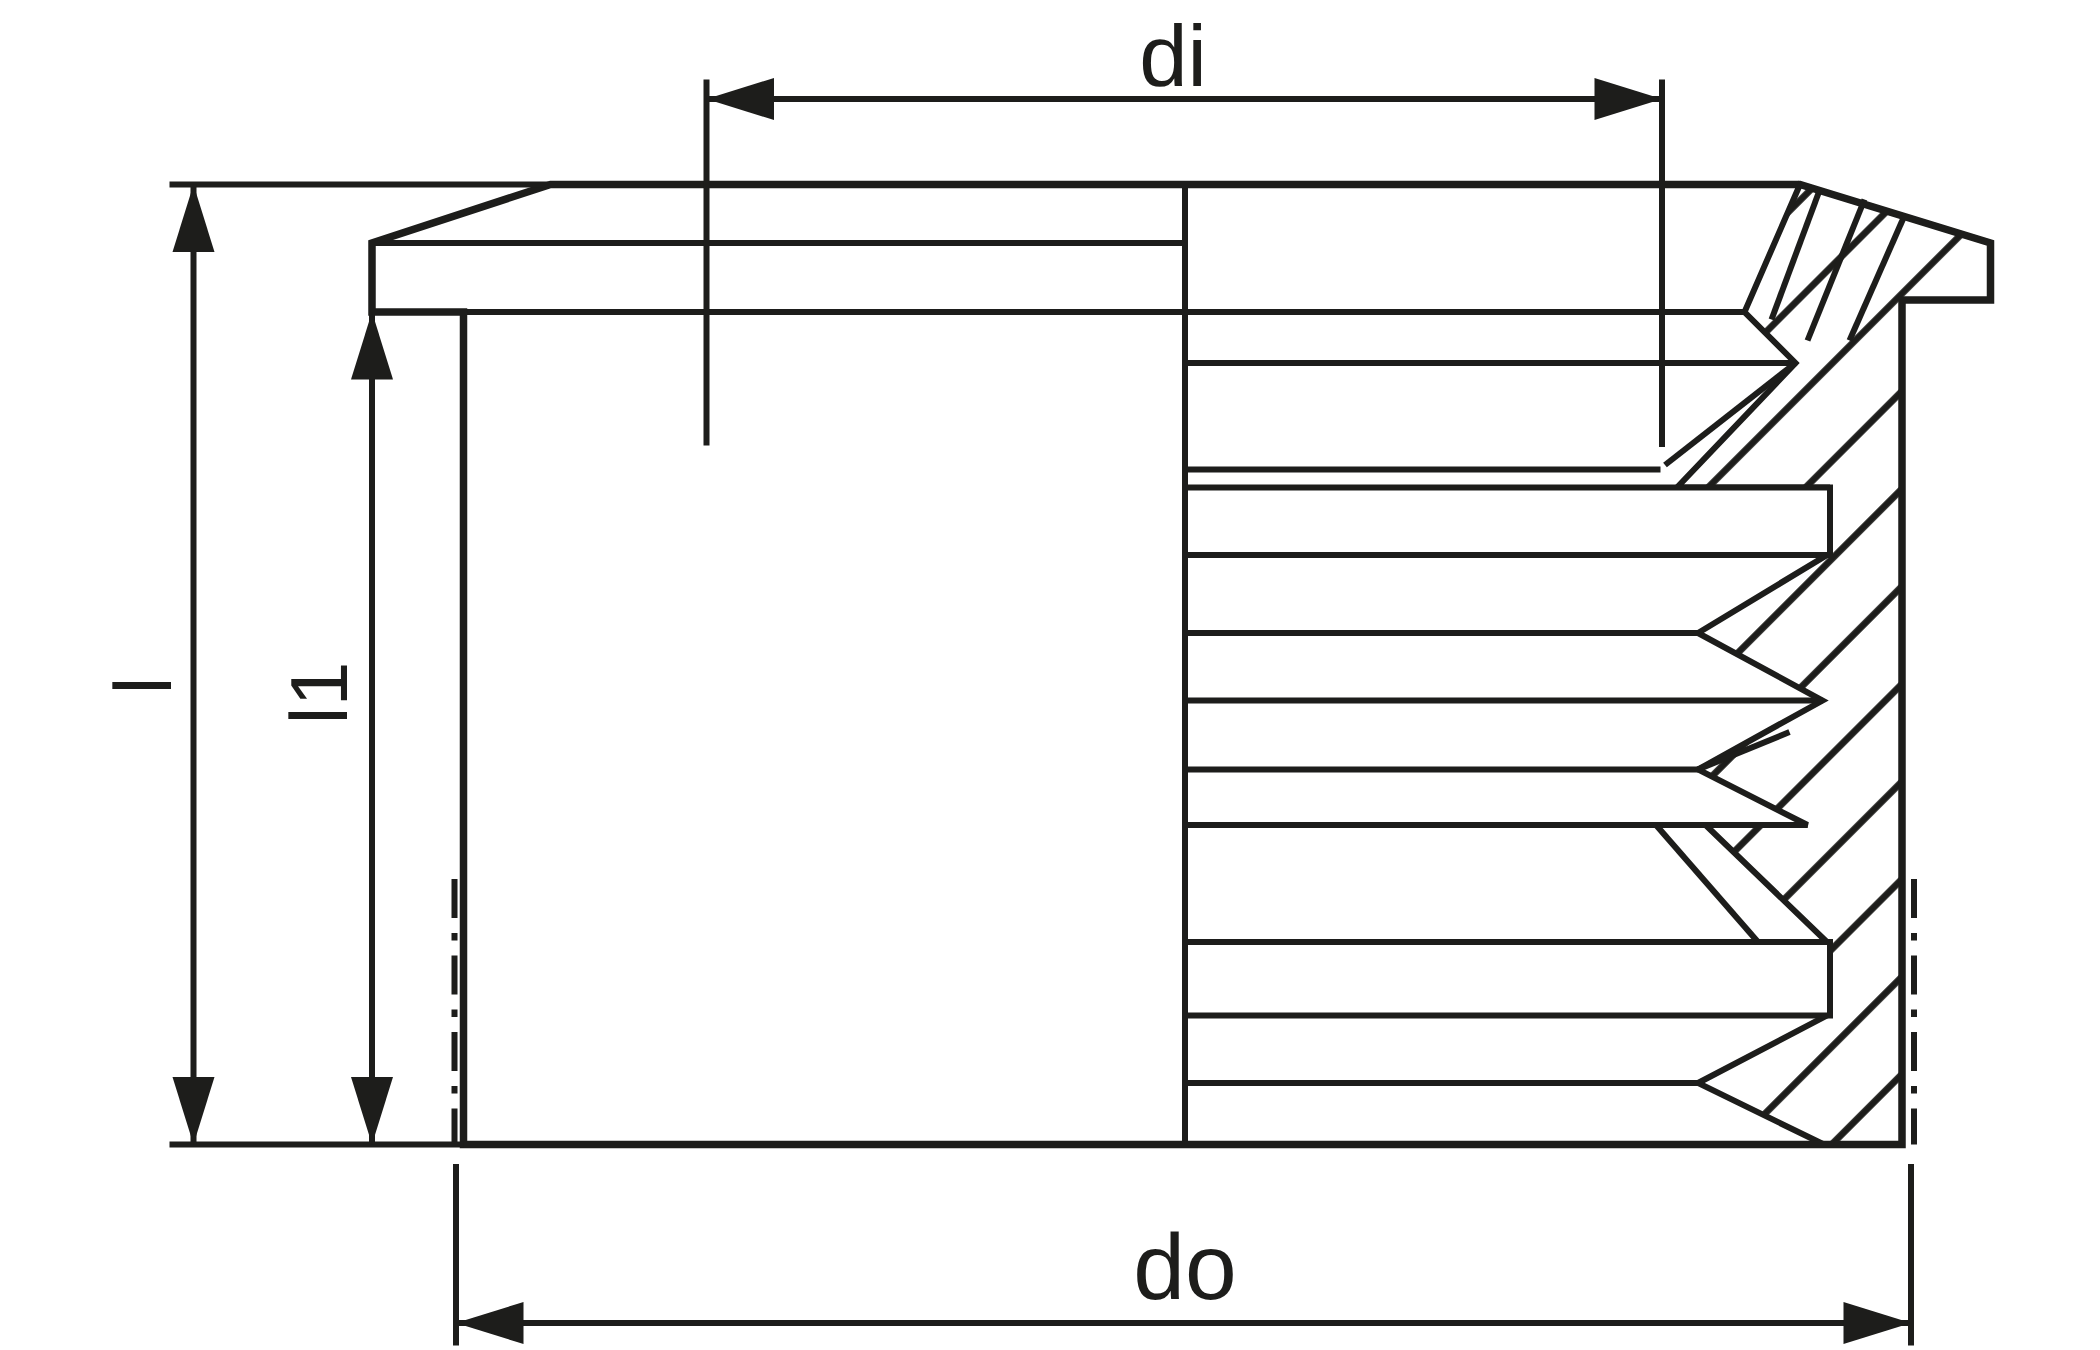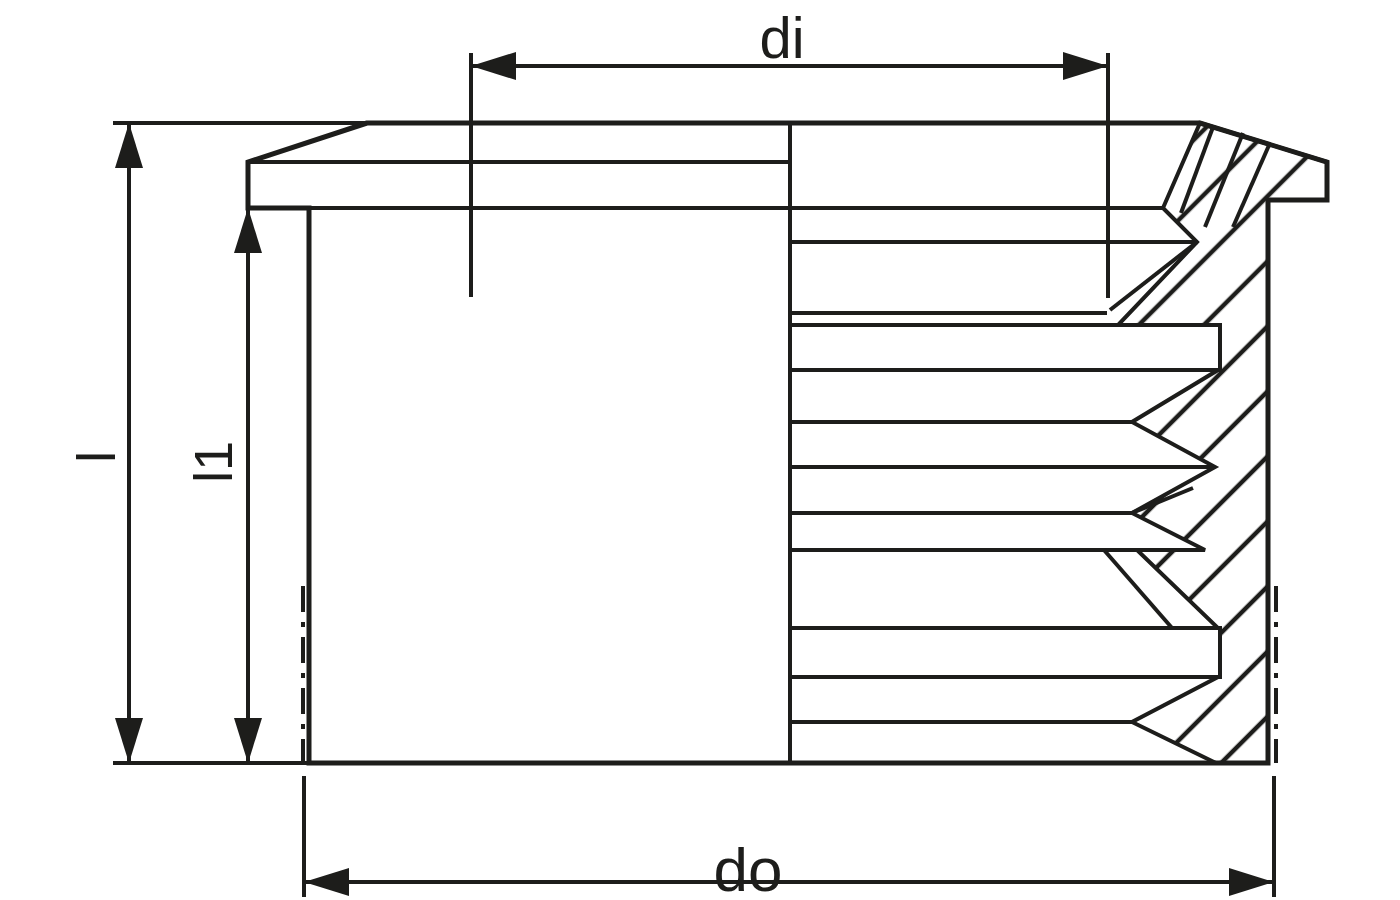--- a/index.html
+++ b/index.html
@@ -26,21 +26,21 @@
     font-family: "Liberation Sans", sans-serif;
     line-height: 1;
     white-space: nowrap;
     transform: translate(-50%, -50%);
     user-select: none;
   }
   .dim-label.rotated {
     transform: translate(-50%, -50%) rotate(-90deg);
   }
   #label-di { left: 782px; top: 38px;  font-size: 58px; }
-  #label-do { left: 748px; top: 846px; font-size: 62px; margin-top: 24px; }
+  #label-do { left: 790px; top: 846px; font-size: 62px; }
   #label-l  { left: 96px;  top: 457px; font-size: 54px; }
   #label-l1 { left: 213px; top: 462px; font-size: 54px; }
 </style>
 </head>
 <body>
 
 <div class="canvas">
 
   <svg class="drawing-svg" width="1400" height="900" viewBox="0 0 1400 900">
     <defs>

